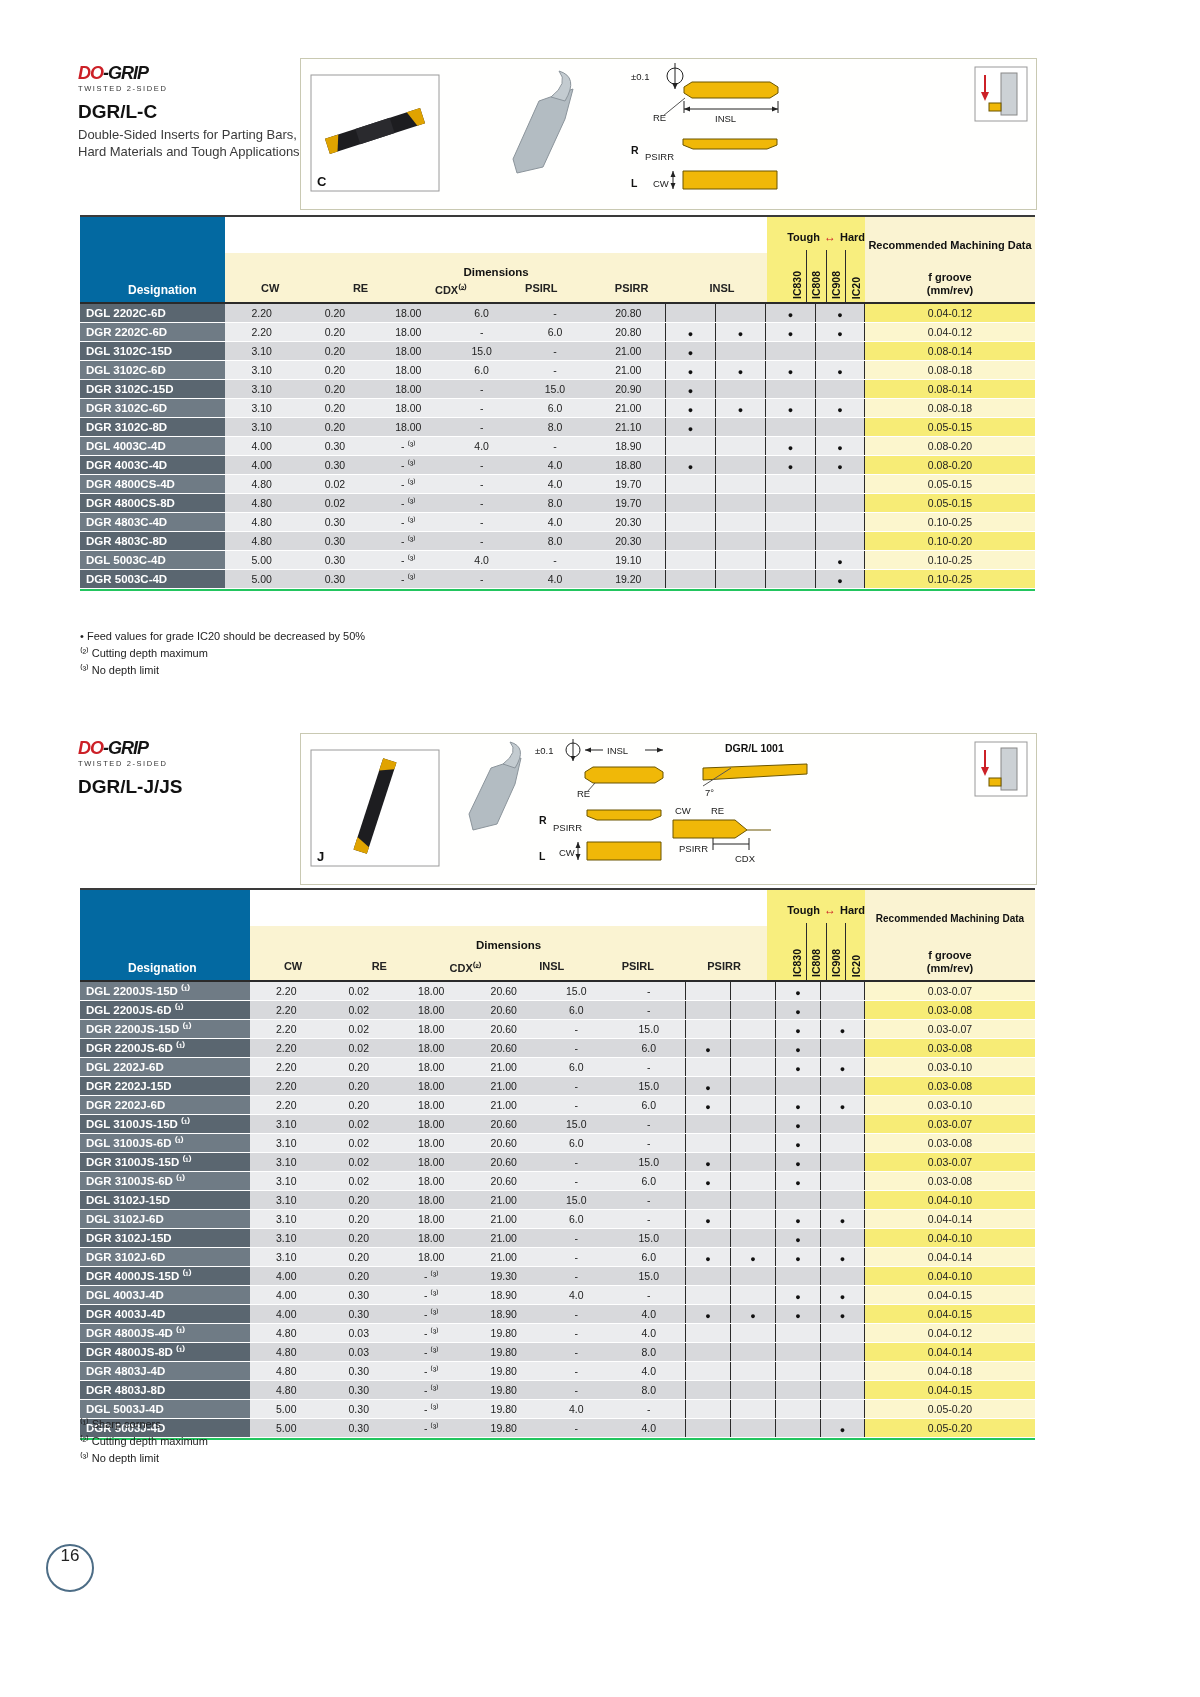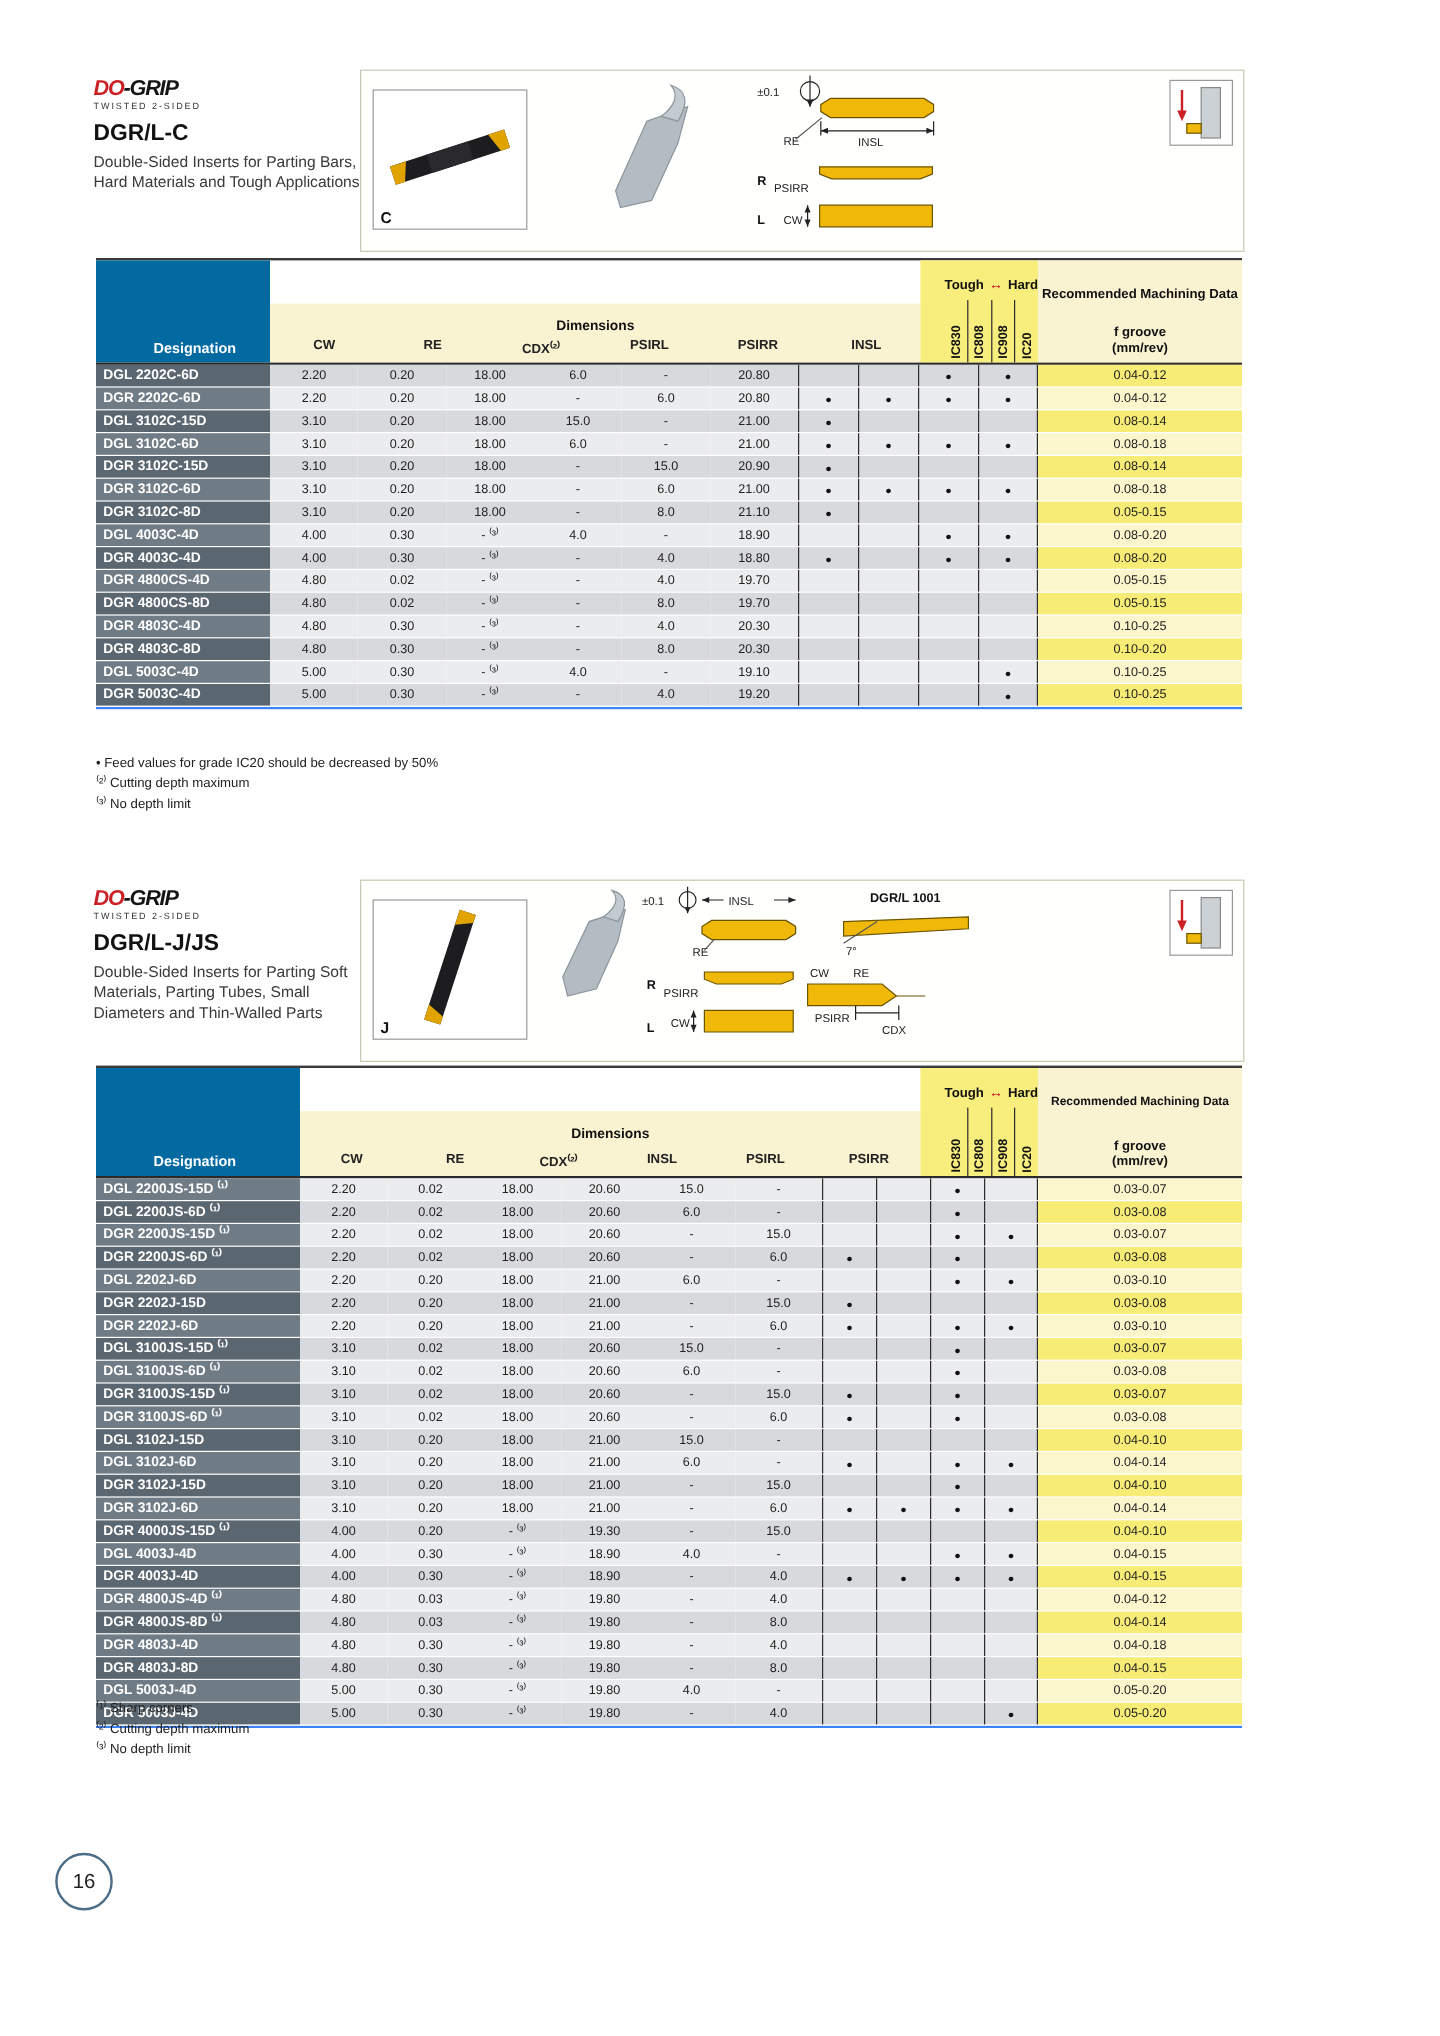--- a/index.html
+++ b/index.html
@@ -52,38 +52,38 @@
   .ic-names{flex:1;display:flex;margin-top:6px;}
   .ic-name{flex:1;display:flex;align-items:flex-end;justify-content:center;padding-bottom:3px;}
   .ic-name + .ic-name{border-left:1px solid #2b2b2b;}
   .vtext{writing-mode:vertical-rl;transform:rotate(180deg);font-weight:bold;font-size:10.5px;color:#111;}
   .h-rec{background:#faf3d2;display:flex;flex-direction:column;justify-content:space-between;}
   .rec-title{font-weight:bold;font-size:11px;text-align:center;padding-top:22px;line-height:13px;color:#111;}
   .tbl2 .rec-title{font-size:10px;white-space:nowrap;}
   .f-title{font-weight:bold;font-size:11px;text-align:center;line-height:13px;padding-bottom:5px;color:#111;}
 
   
-  .trows{border-bottom:2px solid #3b82f6;}
+  .trows{border-bottom:2px solid #22c55e;}
   .trow{display:flex;height:18px;line-height:18px;}
   .trow .c-desig{font-weight:bold;font-size:11.5px;color:#fff;}
   .trow.dark .c-desig{background:#5a6670;}
   .trow.light .c-desig{background:#6f7b85;}
   .trow.dark .c-val,.trow.dark .c-ic{background:#d8d9dc;}
   .trow.light .c-val,.trow.light .c-ic{background:#ebecee;}
   .trow.dark .c-f{background:#f7ec76;}
   .trow.light .c-f{background:#fcf6cd;}
   .trow{border-bottom:1px solid #fff;}
   .dot{font-size:9px;color:#111;}
 
   
   .footnotes{position:absolute;left:80px;font-size:11px;line-height:17px;color:#222;}
 
   
   .page-badge{position:absolute;left:46px;top:1544px;width:44px;height:44px;border:2px solid #4d6d86;border-radius:50%;
-    display:flex;align-items:center;justify-content:center;font-size:17px;color:#222;}
+    display:flex;justify-content:center;font-size:17px;color:#222;}
 </style>
 </head>
 <body>
 
 <div id="page">
 
   <div class="sec-head" style="top:62px;">
     <div class="logo-line"><span class="logo-do">DO</span><span class="logo-grip">-GRIP</span></div>
     <div class="logo-tag">TWISTED 2-SIDED</div>
     <div class="sec-title">DGR/L-C</div>
@@ -469,21 +469,20 @@
   <div class="footnotes" style="top:604px;margin-top:24px;" id="fn1">
       <div>• Feed values for grade IC20 should be decreased by 50%</div>
       <div>⁽²⁾ Cutting depth maximum</div>
       <div>⁽³⁾ No depth limit</div>
     </div>
 
   <div class="sec-head" style="top:737px;">
     <div class="logo-line"><span class="logo-do">DO</span><span class="logo-grip">-GRIP</span></div>
     <div class="logo-tag">TWISTED 2-SIDED</div>
     <div class="sec-title">DGR/L-J/JS</div>
-    <div class="sec-desc">Double-Sided Inserts for Parting Soft Materials, Parting Tubes, Small Diameters and Thin-Walled Parts</div>
   </div>
 
   <div class="diagram-box" style="top:733px;">
     <svg width="733" height="148" viewBox="0 0 733 148">
       <rect x="10" y="16" width="128" height="116" fill="#ffffff" stroke="#9a9a9a"></rect>
       <g transform="translate(74,72) rotate(-72)">
         <rect x="-48" y="-7" width="96" height="14" fill="#1d1d20"></rect>
         <polygon points="-48,-7 -35,-7 -41,7 -48,7" fill="#e0a300"></polygon>
         <polygon points="48,-7 35,-7 41,7 48,7" fill="#e0a300"></polygon>
       </g>

